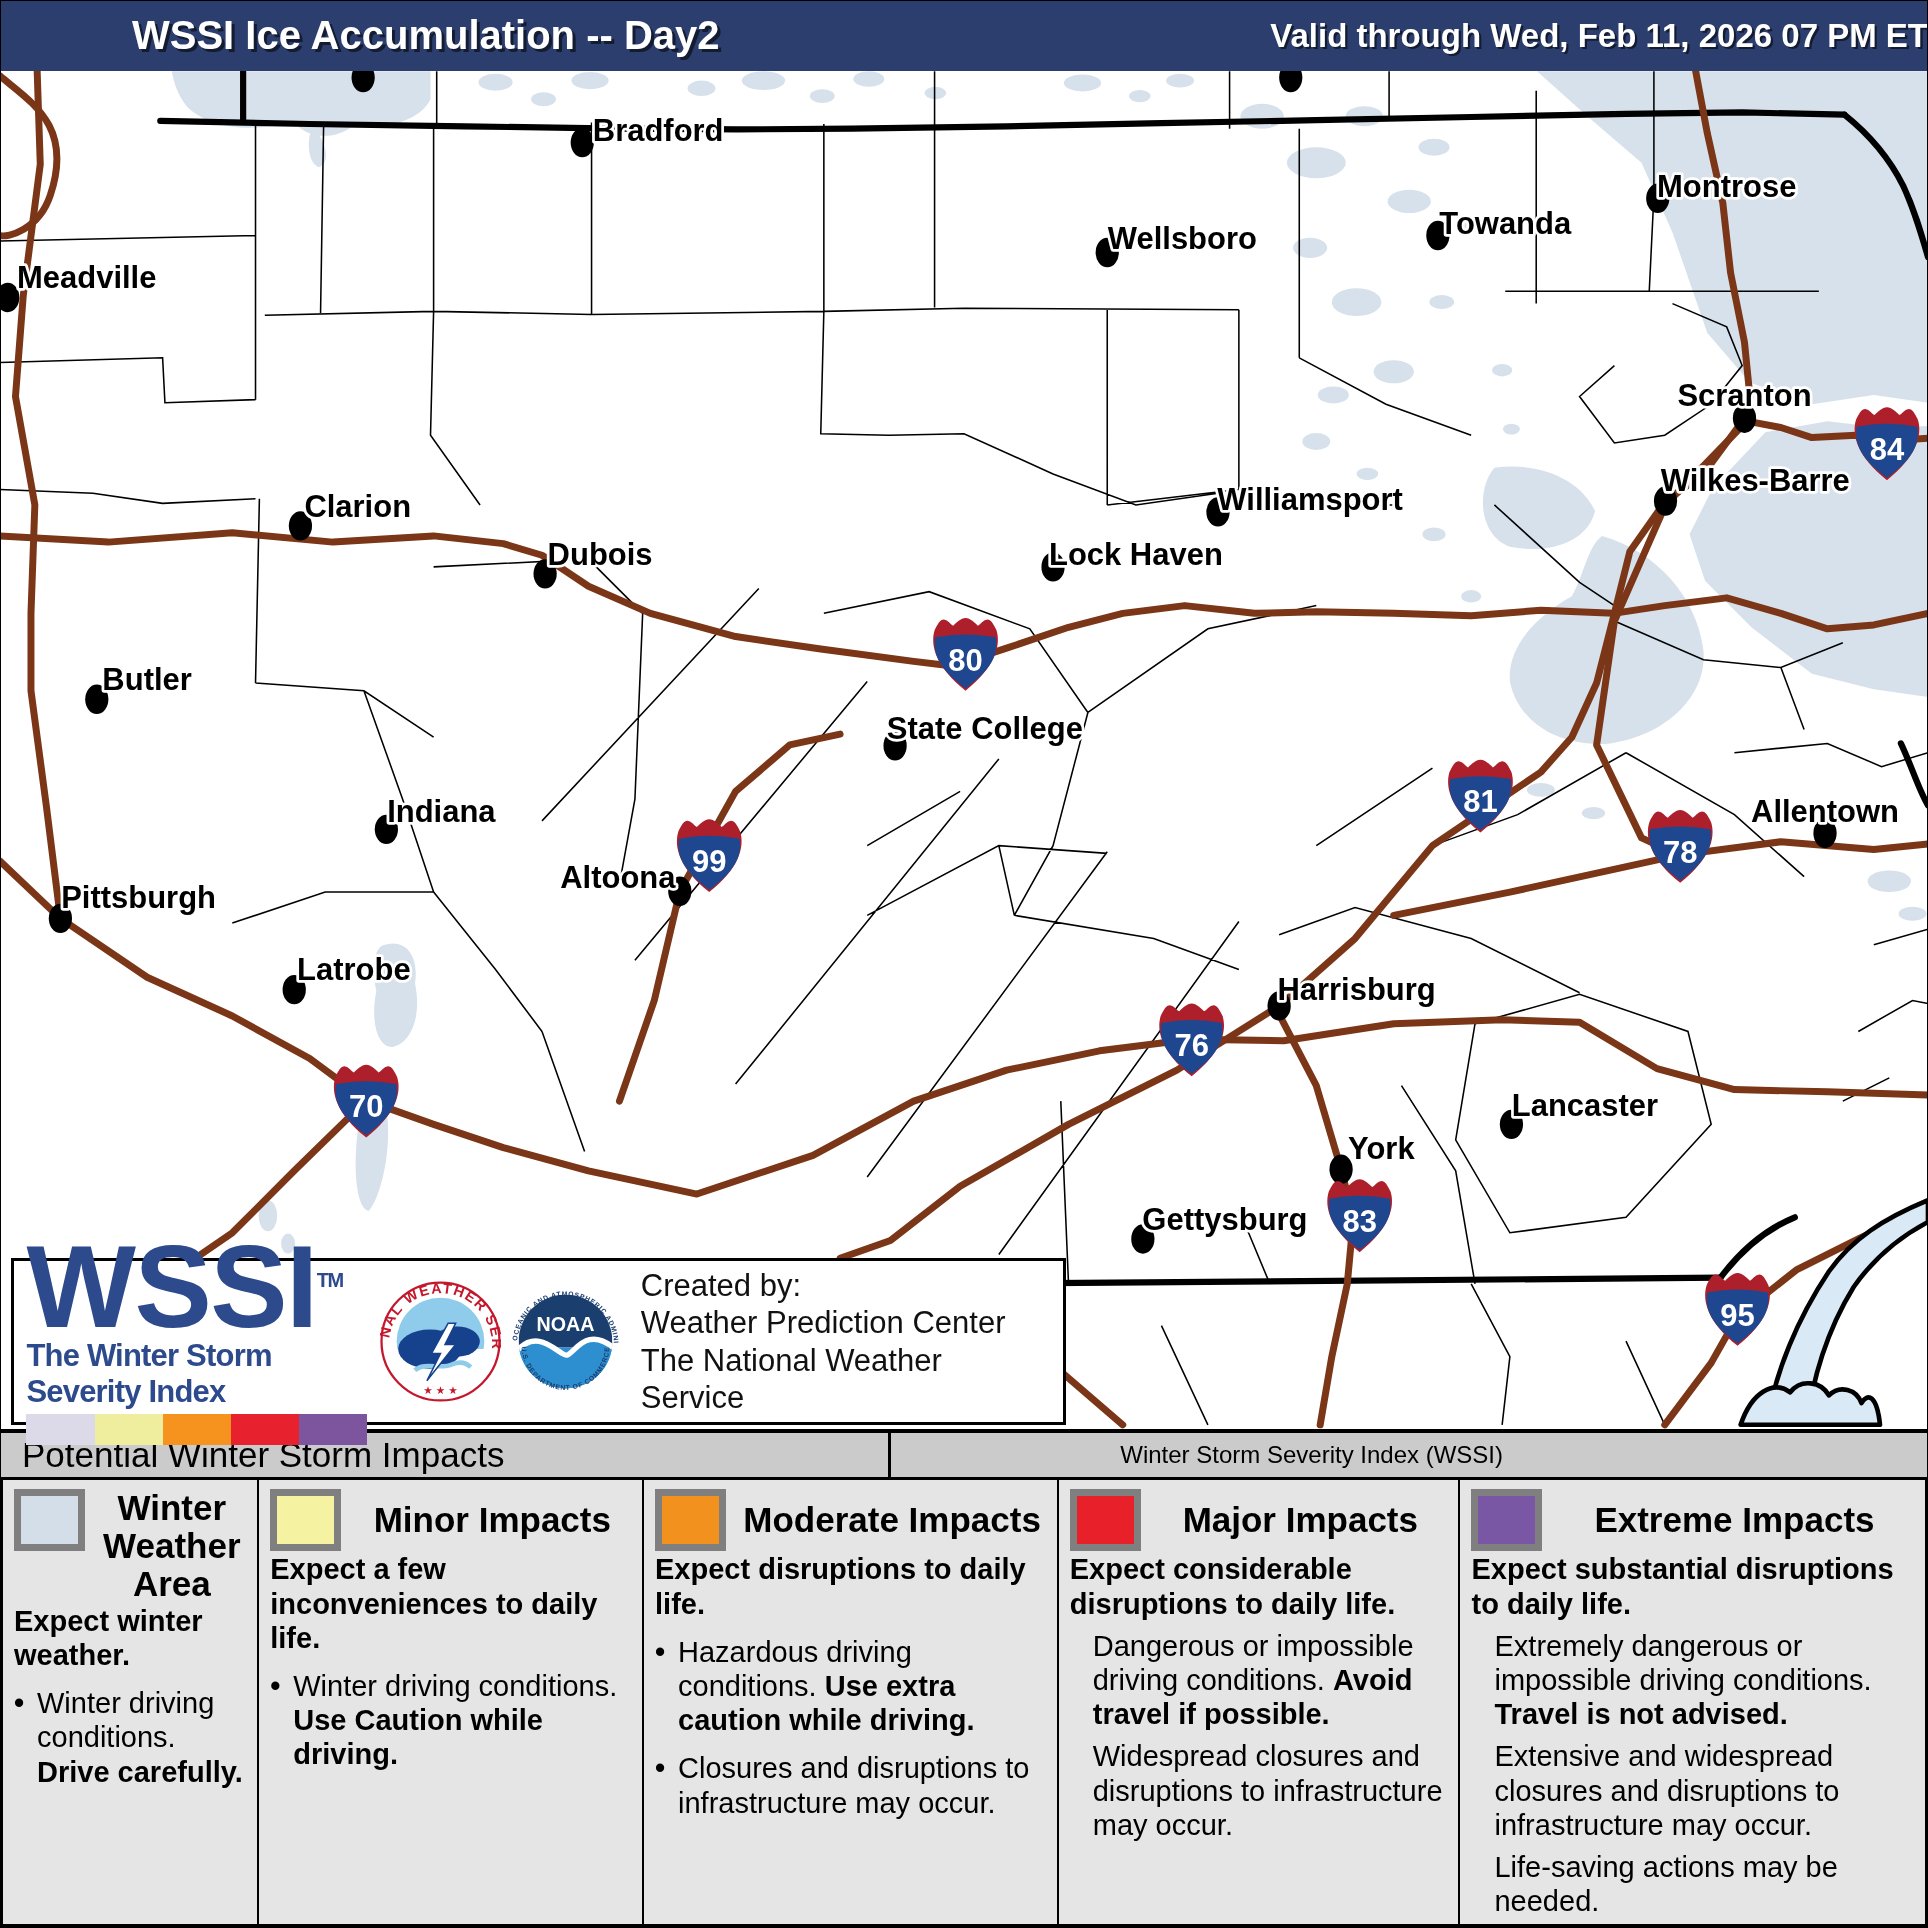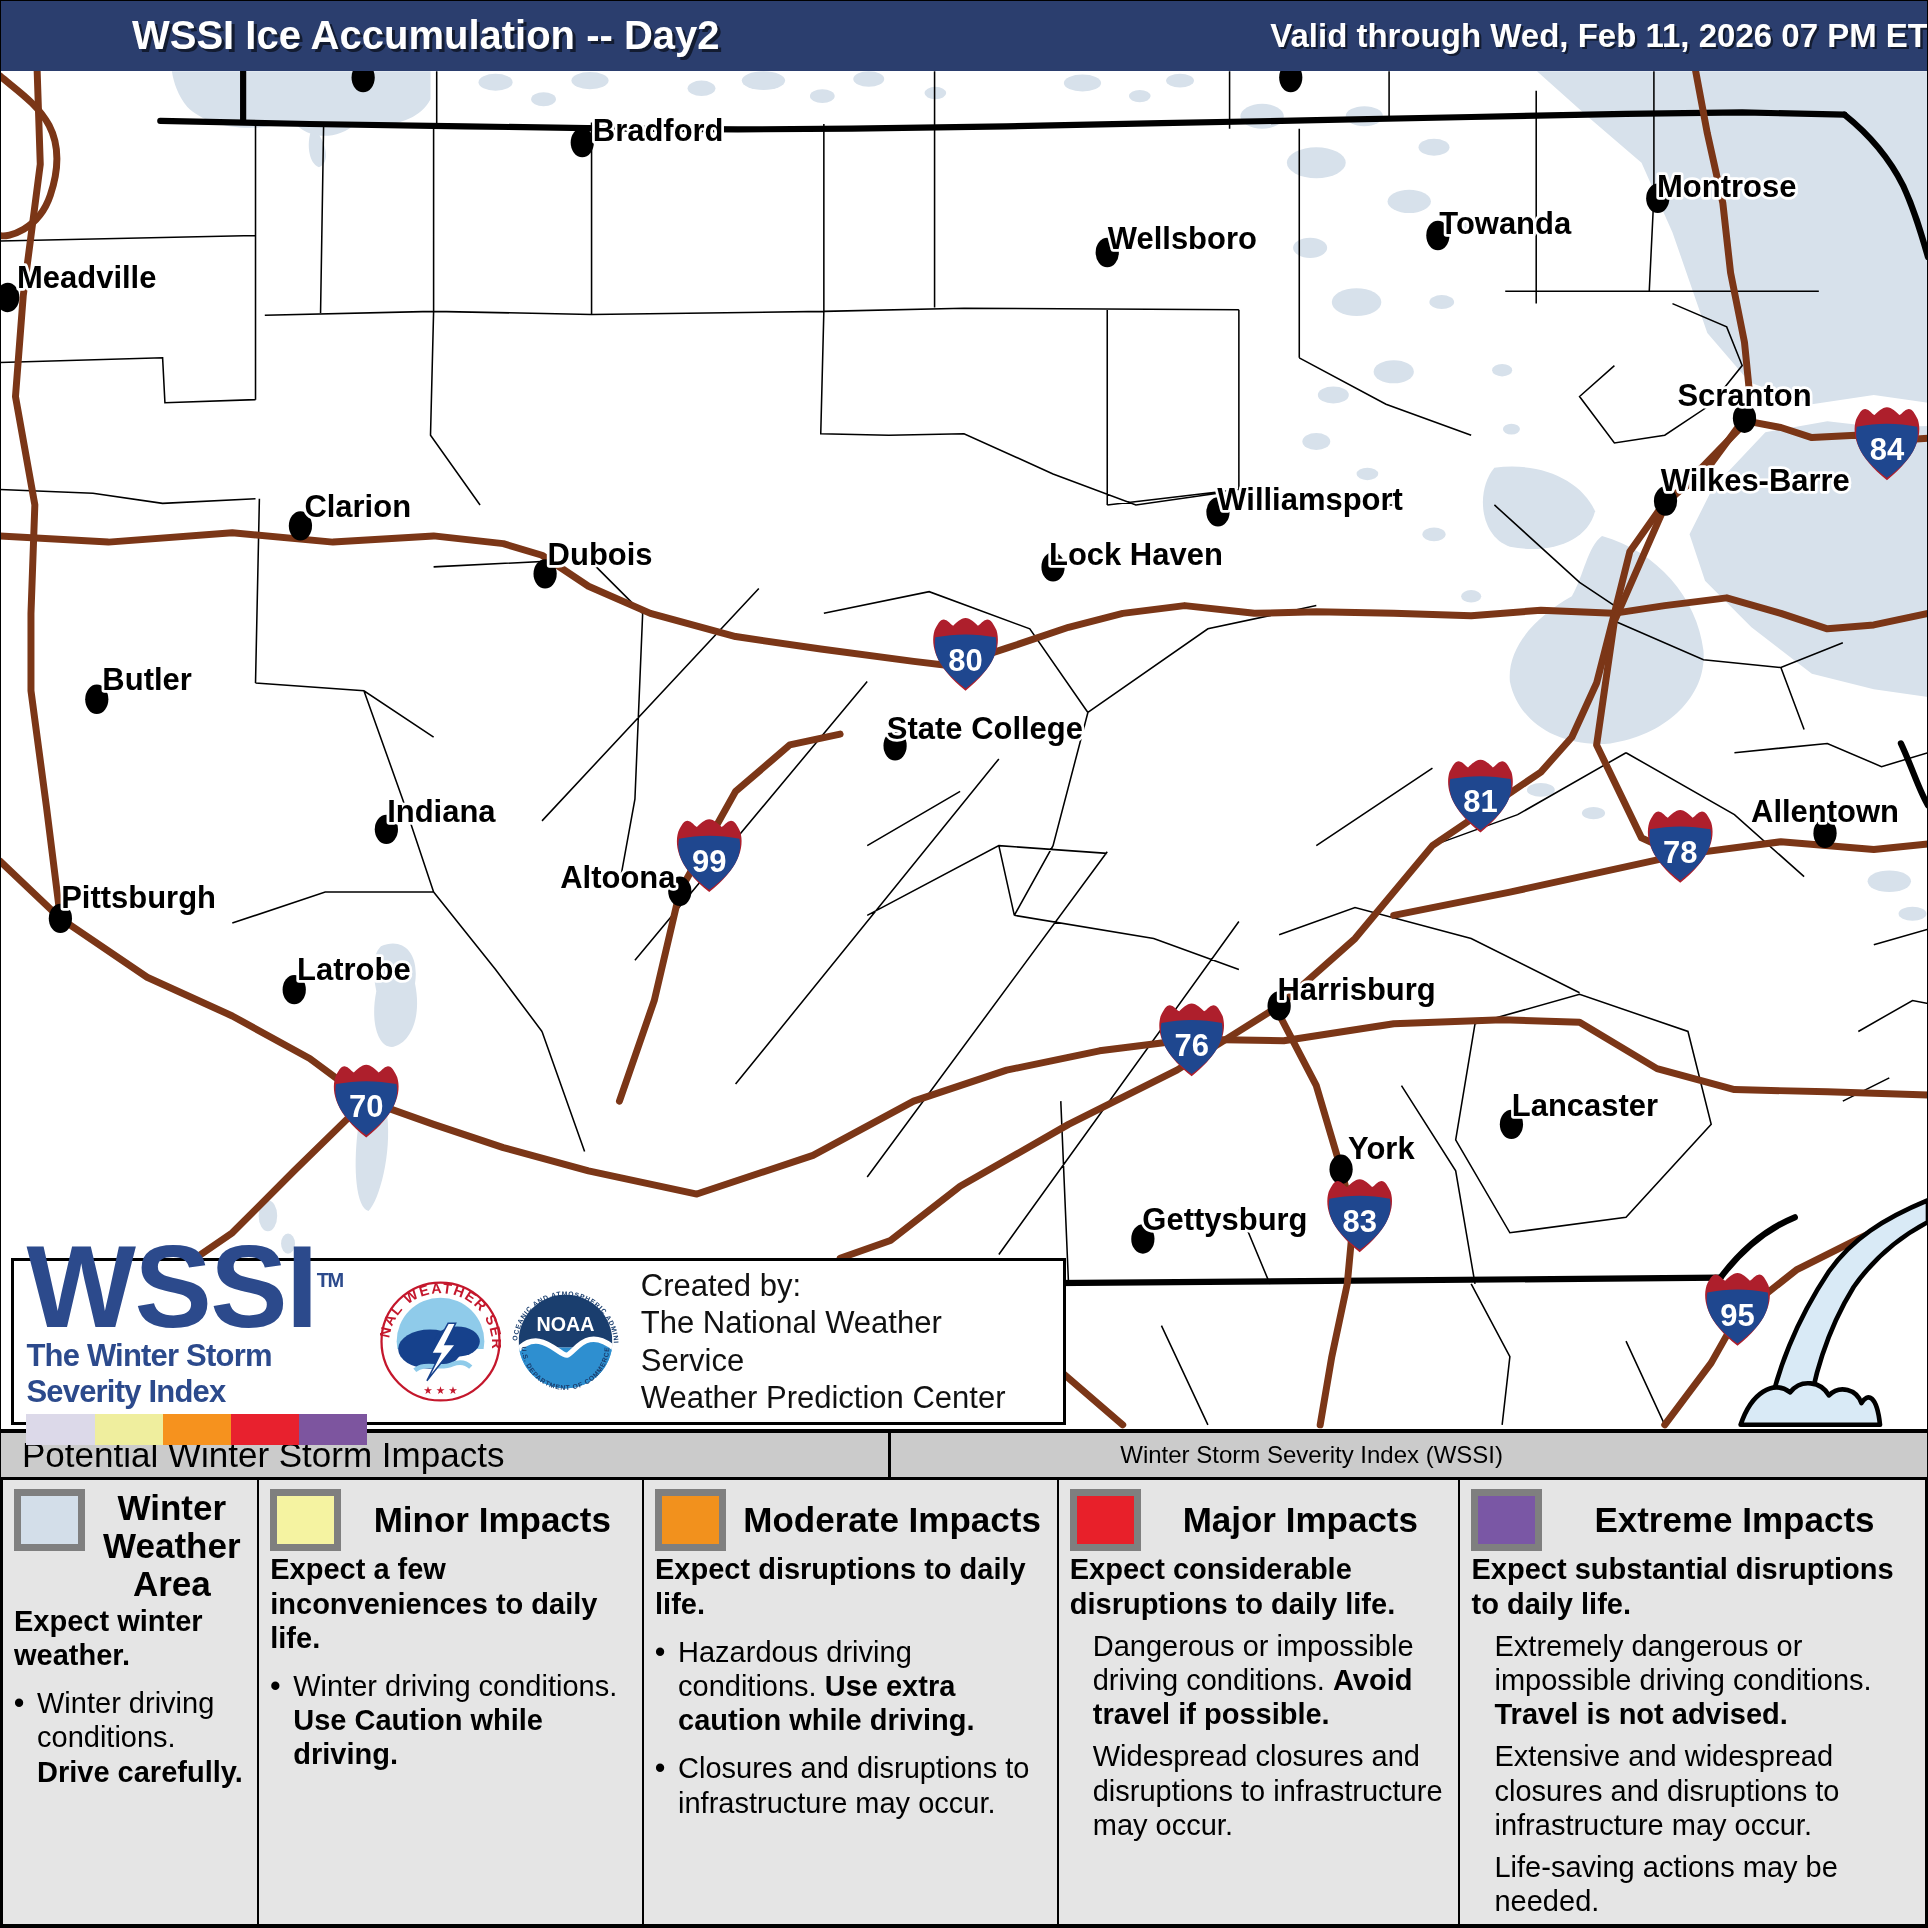--- a/index.html
+++ b/index.html
@@ -370,22 +370,22 @@
         <rect x="18" y="88" width="124" height="56" fill="#2E8FD0"></rect>
         <path d="M14,96 C45,58 72,100 82,98 C92,96 108,56 148,94 L148,144 L14,144 Z" fill="#2E8FD0"></path>
         <path d="M14,94 C45,58 72,100 82,98 C92,96 108,56 148,92" stroke="#fff" stroke-width="7" fill="none"></path>
         <text x="80" y="66" text-anchor="middle" font-family="Liberation Sans,sans-serif" font-size="26" font-weight="bold" fill="#fff">NOAA</text>
       </g>
       <text class="ringtext-sm" fill="#1A3E6E"><textPath href="#noaaringtop" startOffset="50%" text-anchor="middle">NATIONAL OCEANIC AND ATMOSPHERIC ADMINISTRATION</textPath></text>
       <text class="ringtext-sm" fill="#1A3E6E"><textPath href="#noaaringbot" startOffset="50%" text-anchor="middle">U.S. DEPARTMENT OF COMMERCE</textPath></text>
     </svg>
     <div class="createdby">
       <div>Created by:</div>
+      <div>Weather Prediction Center</div>
       <div>The National Weather Service</div>
-      <div>Weather Prediction Center</div>
     </div>
   </div>
 </div>
 
 <div id="graybar">
   <div class="seg-left">Potential Winter Storm Impacts</div>
   <div class="seg-center">Winter Storm Severity Index (WSSI)</div>
 </div>
 
 <div id="legend">

